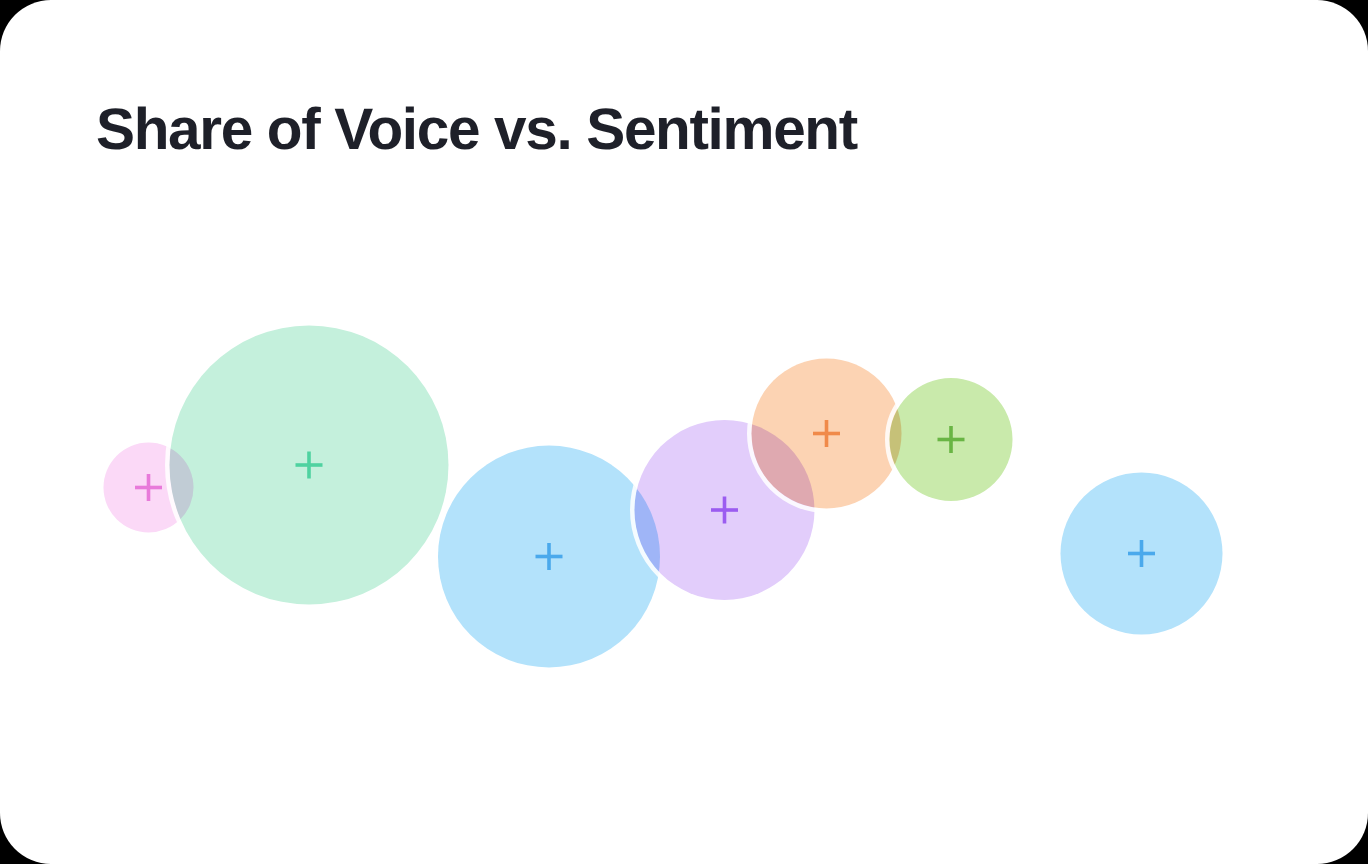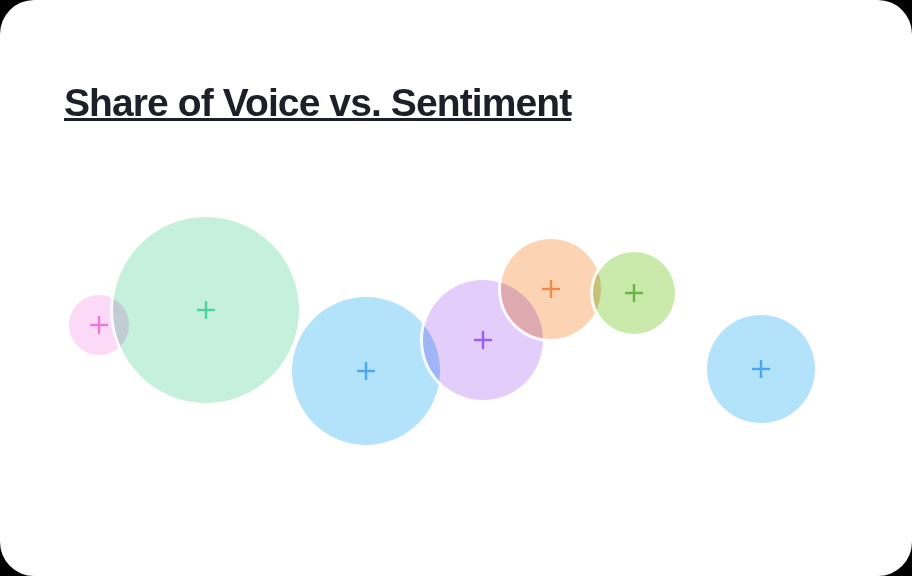--- a/index.html
+++ b/index.html
@@ -22,28 +22,27 @@
     height: 576px;
     background: #ffffff;
     border-radius: 34px;
     overflow: hidden;
     box-sizing: border-box;
   }
 
   .chart-title {
     position: absolute;
     left: 64px;
-    top: 80px;
+    top: 64px;
     font-size: 39px;
     font-weight: bold;
     letter-spacing: -0.9px;
     color: #1e2029;
     white-space: nowrap;
     line-height: 1.2;
-    text-decoration: underline;
   }
 
   .plot-area {
     position: absolute;
     left: 0;
     top: 0;
     width: 912px;
     height: 576px;
   }
 

